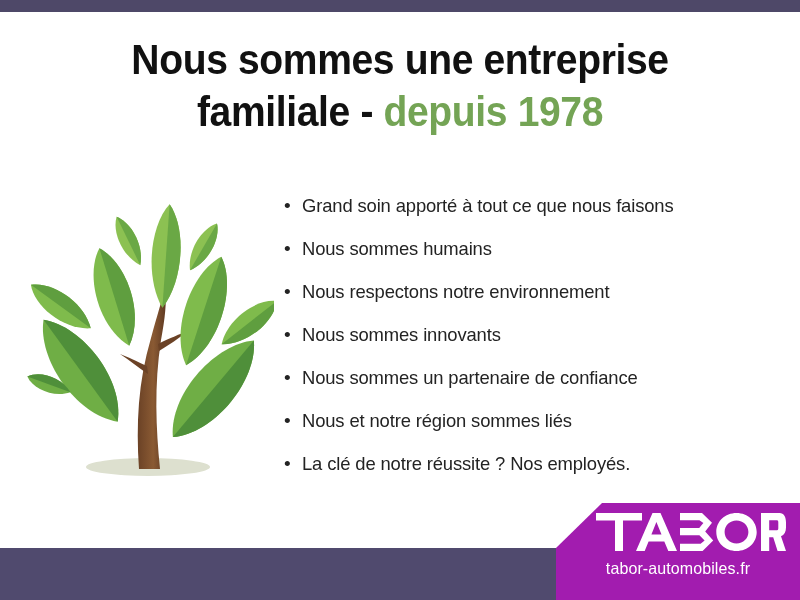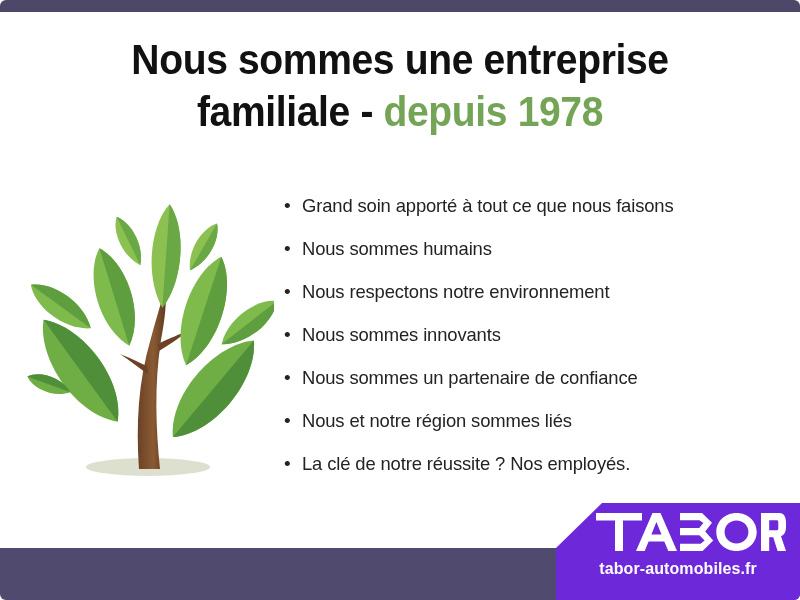--- a/index.html
+++ b/index.html
@@ -10,21 +10,20 @@
     background:#ffffff;
     font-family:"Liberation Sans", sans-serif;
     overflow:hidden;
   }
 
   #slide {
     position:relative;
     width:800px; height:600px;
     background:#ffffff;
     overflow:hidden;
-    border-radius:6px;
   }
 
   
   .top-bar {
     position:absolute; top:0; left:0;
     width:800px; height:12px;
     background:#4e4868;
   }
 
   
@@ -86,23 +85,22 @@
     position:absolute;
     left:18px; top:188px;
     width:256px; height:296px;
   }
 
   
   .logo-block {
     position:absolute;
     left:556px; top:503px;
     width:244px; height:97px;
-    background:#6d28d9;
+    background:#a21caf;
     clip-path:polygon(46px 0, 244px 0, 244px 97px, 0 97px, 0 45px);
-    font-weight:bold;
   }
   .logo-inner {
     position:absolute;
     left:0; top:0; width:244px; height:97px;
   }
   .logo-mark {
     position:absolute;
     left:40px; top:10px;
     width:190px; height:38px;
   }

